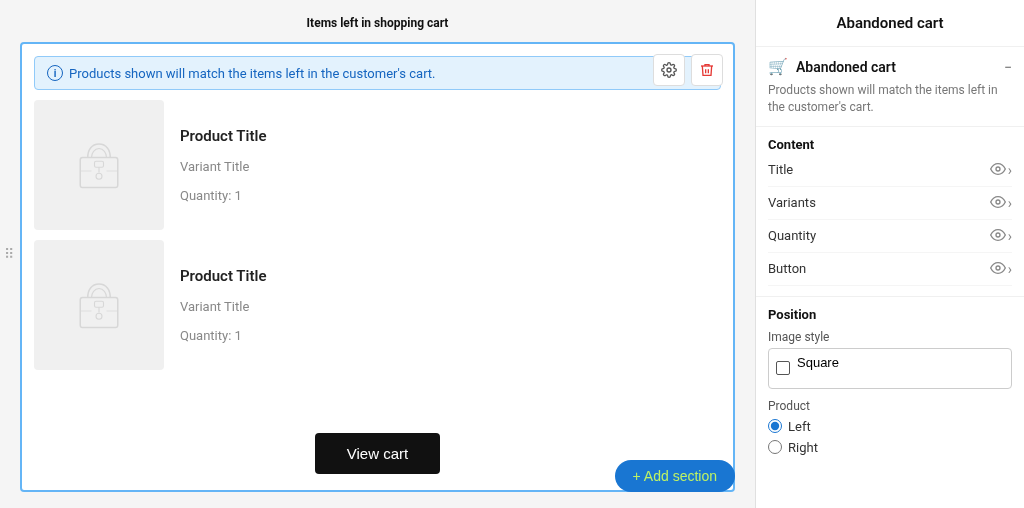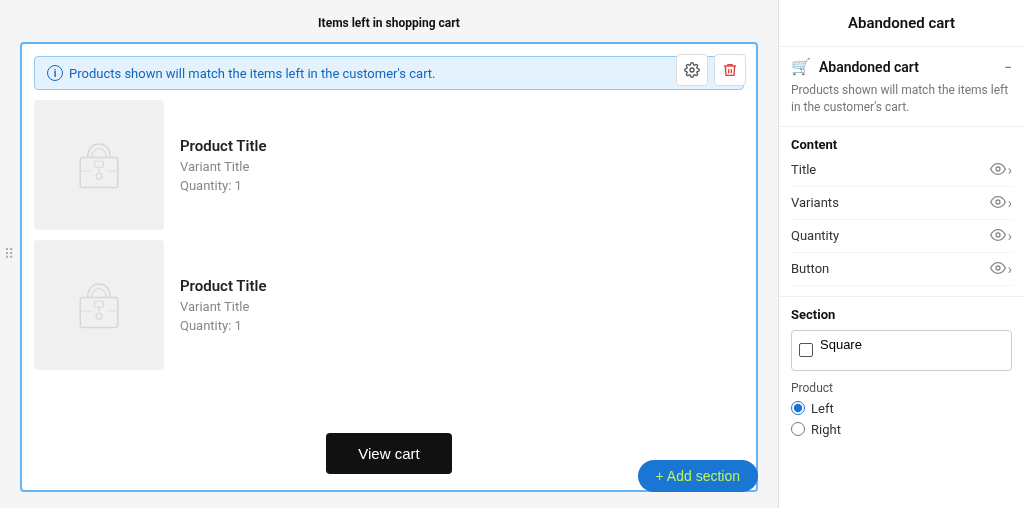--- a/index.html
+++ b/index.html
@@ -148,21 +148,21 @@
 
     .product-image svg {
       width: 60px;
       height: 60px;
       opacity: 0.35;
     }
 
     .product-info {
       display: flex;
       flex-direction: column;
-      gap: 4px;
+      gap: 14px;
     }
 
     .product-title {
       font-size: 15px;
       font-weight: 600;
       color: #222;
     }
 
     .product-variant, .product-quantity {
       font-size: 13px;
@@ -200,21 +200,21 @@
       font-size: 14px;
       font-weight: 500;
       cursor: pointer;
       display: flex;
       align-items: center;
       gap: 6px;
     }
 
     
     .right-panel {
-      width: 246px;
+      width: 269px;
       background: #fff;
       border-left: 1px solid #e0e0e0;
       display: flex;
       flex-direction: column;
       overflow-y: auto;
     }
 
     .right-panel-title {
       font-size: 15px;
       font-weight: 600;
@@ -535,22 +535,23 @@
             <path d="M1 9S5 1 12 1s11 8 11 8-4 8-11 8S1 9 1 9z"></path>
             <circle cx="12" cy="9" r="3"></circle>
           </svg>
         </span>
         <span class="chevron-icon">›</span>
       </div>
     </div>
   </div>
 
   <div class="section-part">
-    <div class="section-part-title">Section</div>
-
+    <div class="section-part-title">Position</div>
+
+    <div class="field-label">Image style</div>
     <div class="select-wrapper">
       <div class="select-icon"></div>
       <select style="padding-left: 28px;">
         <option>Square</option>
         <option>Round</option>
         <option>Original</option>
       </select>
     </div>
 
     <div class="position-label">Product</div>

